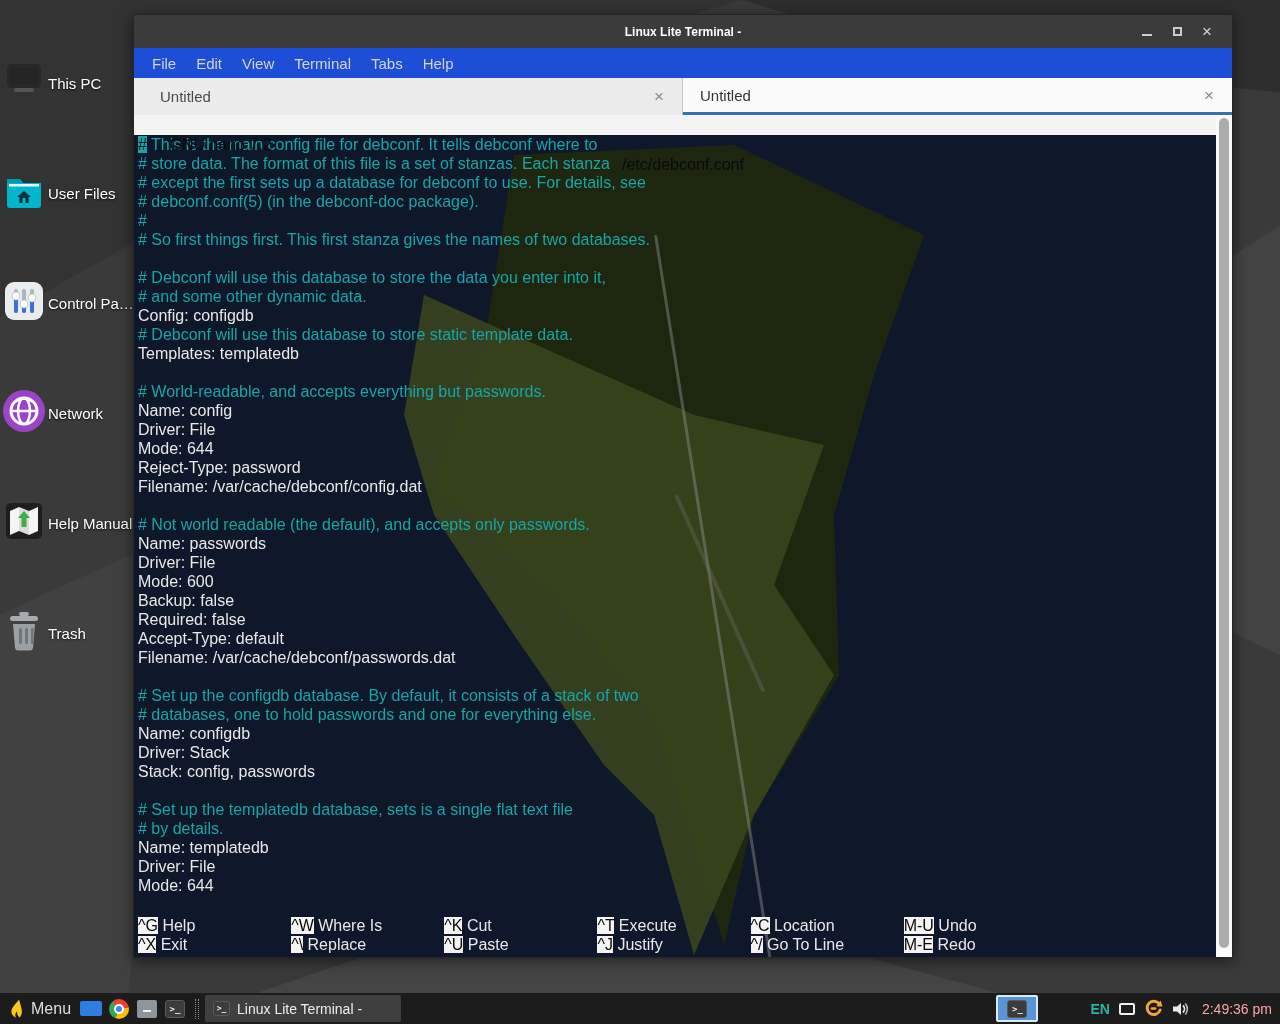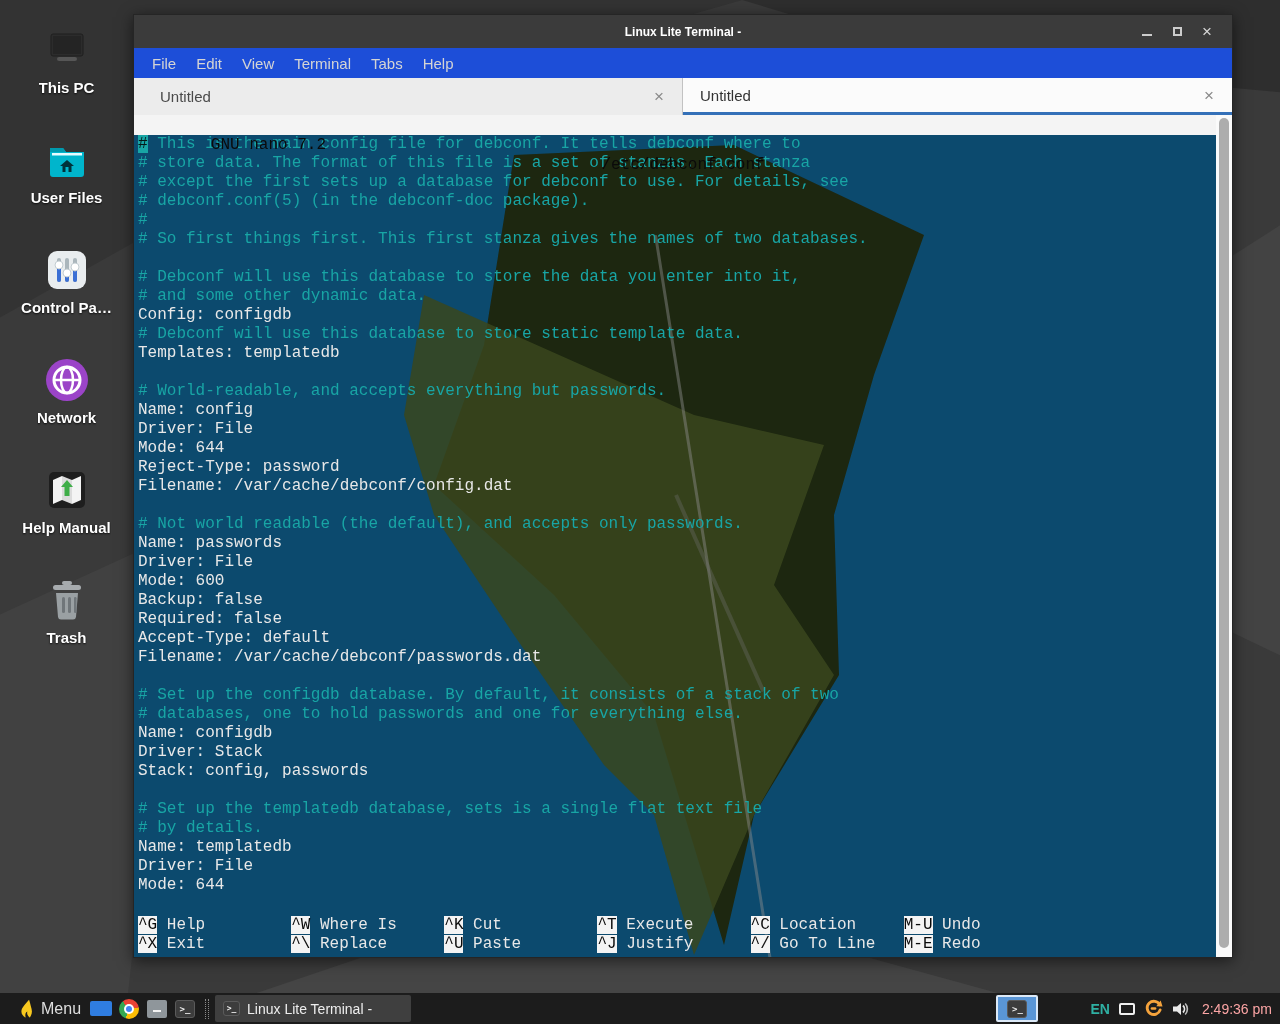--- a/index.html
+++ b/index.html
@@ -10,21 +10,21 @@
   
   .bg-shape { position:absolute; inset:0; pointer-events:none; }
   .bg-1 { background:#333333; clip-path:polygon(0 0,58% 0,30% 10%,0 31%); }
   .bg-2 { background:#2e2e2e; clip-path:polygon(58% 0,100% 0,100% 9%,74% 6%); }
   .bg-3 { background:#434343; clip-path:polygon(100% 22%,100% 64%,70% 46%); }
   .bg-4 { background:#414141; clip-path:polygon(0 60%,14% 52%,10% 97%,0 97%); }
   .bg-5 { background:#454545; clip-path:polygon(20% 97%,46% 86%,78% 97%); }
 
   
   .desktop-icons { position:absolute; left:0; top:26px; width:133px; z-index:1; }
-  .desktop-icon { height:110px; display:flex; flex-direction:column; align-items:center; cursor:default;font-weight:bold; }
+  .desktop-icon { height:110px; display:flex; flex-direction:row; align-items:center; cursor:default; }
   .desktop-icon .glyph { width:48px; height:48px; display:flex; align-items:center; justify-content:center; }
   .desktop-icon .dlabel { margin-top:5px; font-size:15px; color:#ffffff; text-shadow:0 1px 2px rgba(0,0,0,.8);
         max-width:120px; white-space:nowrap; overflow:hidden; }
 
   
   .window { position:absolute; left:133px; top:14px; width:1100px; height:944px; z-index:2;
             box-shadow:0 3px 14px rgba(0,0,0,.55); border:1px solid #252525; background:#050505; }
   .titlebar { height:33px; background:#3b3b3b; position:relative; display:flex; align-items:center; }
   .title-text { position:absolute; left:0; right:0; text-align:center; color:#ffffff; font-size:12px; font-weight:bold; }
   .win-controls { margin-left:auto; display:flex; align-items:center; padding-right:10px; z-index:1; }
@@ -37,22 +37,22 @@
   .menu-item { color:#d4d4d4; font-size:15px; padding:3px 10px; cursor:default; }
 
   .tabbar { height:37px; display:flex; background:#d9d9d9; }
   .tab { display:flex; align-items:center; position:relative; cursor:default; }
   .tab-1 { width:549px; background:#ececec; border-right:1px solid #c2c2c2; }
   .tab-2 { flex:1; background:#fbfbfb; border-bottom:3px solid var(--accent-blue,#3470b8); }
   .tab-label { font-size:15px; color:#4a4a4a; padding-left:26px; }
   .tab-2 .tab-label { padding-left:17px; color:#333; }
   .tab-close { margin-left:auto; margin-right:18px; color:#8a8a8a; font-size:17px; line-height:1; cursor:default; }
 
-  .terminal { position:absolute; left:0; top:100px; width:1098px; height:842px; background:#0c4a6e; overflow:hidden;
-              font-family:Liberation Mono, monospace; }
+  .terminal { position:absolute; left:0; top:100px; width:1098px; height:842px; background:#0f172a; overflow:hidden;
+              font-family:Liberation Sans, sans-serif; }
 
   
   .wm { position:absolute; inset:0; pointer-events:none; }
   .wm-dark  { position:absolute; inset:0; background:#1d2710;
               clip-path:polygon(380px 40px,600px 30px,790px 120px,740px 260px,700px 400px,705px 560px,620px 700px,590px 830px,520px 600px,420px 480px,300px 370px,350px 230px); }
   .wm-light { position:absolute; inset:0; background:#39471d; opacity:.85;
               clip-path:polygon(290px 180px,560px 300px,690px 330px,640px 470px,700px 560px,620px 700px,560px 840px,520px 700px,470px 650px,380px 520px,300px 400px,270px 300px); }
   .wm-quill { position:absolute; left:520px; top:120px; width:3px; height:750px; background:#8f8f8f; opacity:.45;
               transform:rotate(-9deg); transform-origin:top center; border-radius:2px; }
   .wm-streak{ position:absolute; left:540px; top:380px; width:4px; height:215px; background:#6f6f6f; opacity:.35;
@@ -70,21 +70,21 @@
   .nano-shortcuts { position:absolute; left:4px; right:22px; bottom:3px; display:grid;
                     grid-template-columns:repeat(7,1fr); z-index:2; }
   .sc-row { height:19px; font-size:16px; line-height:19px; white-space:pre; color:#e8e8e8; }
   .sc-key { background:#f4f4f4; color:#0a0a0a; }
 
   .term-scrollbar { position:absolute; right:0; top:0; bottom:0; width:16px; background:#fafafa; z-index:4; }
   .term-thumb { position:absolute; left:3px; right:3px; top:3px; bottom:9px; background:#adadad; border-radius:5px; }
 
   
   .taskbar { position:absolute; left:0; bottom:0; width:1280px; height:31px; background:#1c1c1c; z-index:5;
-             display:flex; align-items:center; padding:0 8px 0 16px; }
+             display:flex; align-items:center; padding:0 8px 0 6px; }
   .tb-menu { display:flex; align-items:center; gap:6px; padding:2px 6px 2px 2px; cursor:default; }
   .tb-menu-label { color:#dedede; font-size:16px; }
   .tb-launcher { width:28px; height:27px; display:flex; align-items:center; justify-content:center; cursor:default; }
   .ws-icon { width:22px; height:15px; background:#2f7de1; border-radius:2px; }
   .chrome-icon { width:20px; height:20px; border-radius:50%;
       background:conic-gradient(from -40deg,#ea4335 0 120deg,#fbbc05 120deg 240deg,#34a853 240deg 360deg);
       display:flex; align-items:center; justify-content:center; }
   .chrome-inner { width:10px; height:10px; border-radius:50%; background:#ffffff; display:flex; align-items:center; justify-content:center; }
   .chrome-core { width:6px; height:6px; border-radius:50%; background:#4285f4; }
   .fm-icon { width:20px; height:18px; border-radius:2px; overflow:hidden; background:#8f969b; position:relative; }

